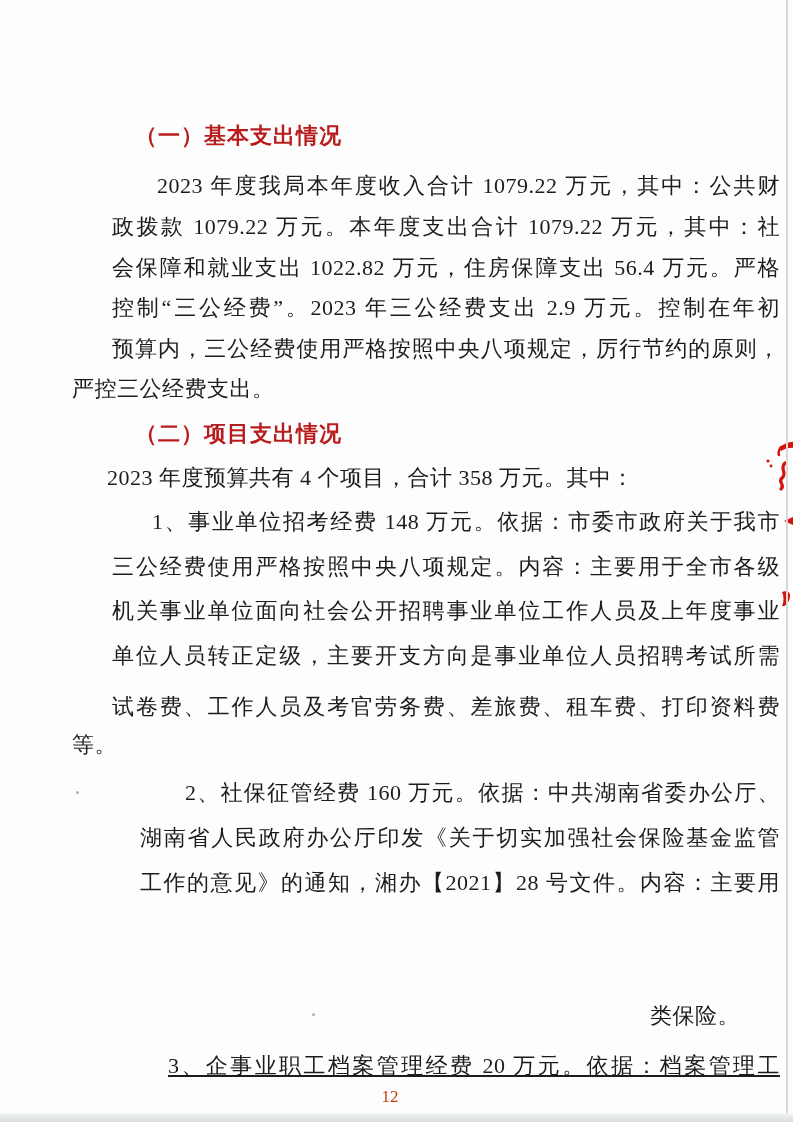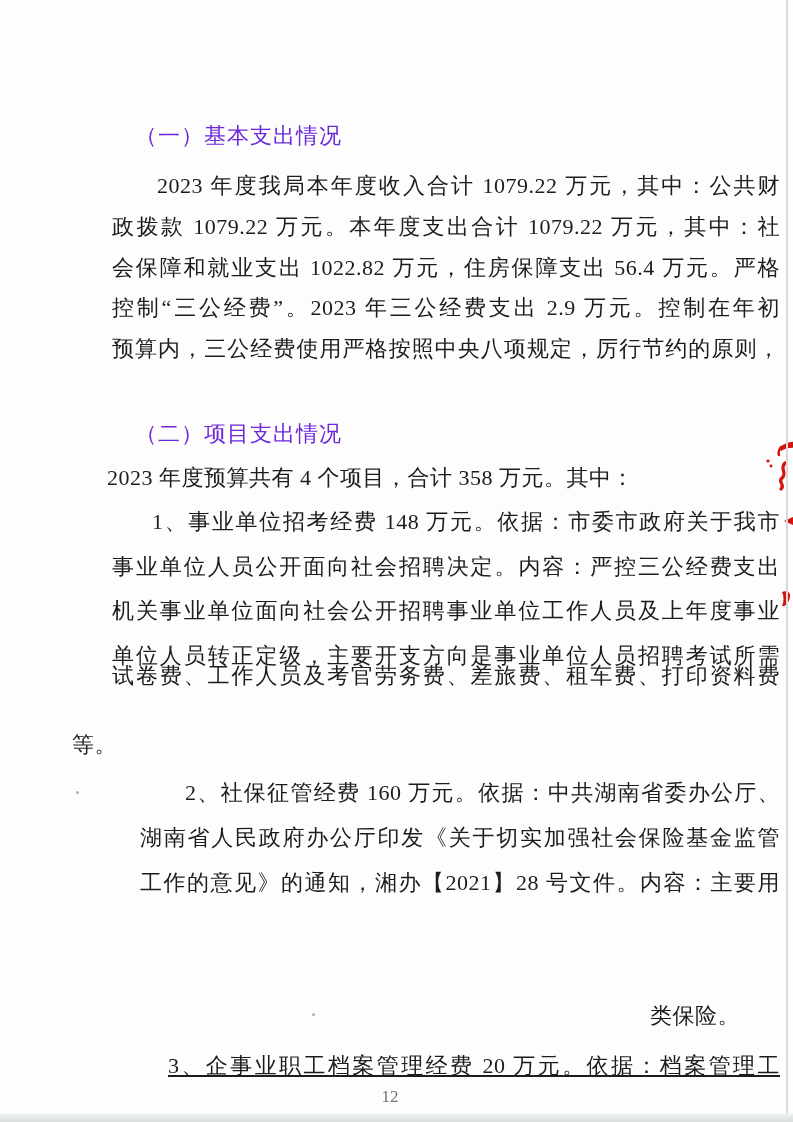--- a/index.html
+++ b/index.html
@@ -27,37 +27,37 @@
     color:#1c1c1c;
     white-space:normal;
   }
   .just{
     text-align:justify;
     text-align-last:justify;
     text-justify:inter-character;
     margin-left:40px;
   }
   .heading{
-    font-weight:400;
+    font-weight:700;
     text-indent:63px;
     letter-spacing:1px;
-    color:#6d28d9;
+    color:#b91c1c;
   }
   .ind-45{text-indent:45px;}
   .ind-40{text-indent:40px;}
   .ind-35{text-indent:35px;}
   .ind-56{text-indent:56px;text-decoration:underline;}
   .block2{left:100px;width:640px;text-align:right;}
   .page-number{
     position:absolute;
     top:1086px;left:0;width:780px;
     text-align:center;
     font-size:17px;
     line-height:22px;
-    color:#737373;
+    color:#c2410c;
     font-family:"Liberation Serif","DejaVu Serif",serif;
   }
   .page-edge-line{
     position:absolute;
     top:0;left:786px;
     width:2px;height:1122px;
     background:#d8d8d8;
   }
   .bottom-band{
     position:absolute;
@@ -85,30 +85,31 @@
 
 <div class="page">
 
   <div class="line heading" style="top:121px">（一）基本支出情况</div>
 
   <div class="line just ind-45" style="top:171px">2023 年度我局本年度收入合计 1079.22 万元，其中：公共财</div>
   <div class="line just" style="top:212px">政拨款 1079.22 万元。本年度支出合计 1079.22 万元，其中：社</div>
   <div class="line just" style="top:253px">会保障和就业支出 1022.82 万元，住房保障支出 56.4 万元。严格</div>
   <div class="line just" style="top:293px">控制“三公经费”。2023 年三公经费支出 2.9 万元。控制在年初</div>
   <div class="line just" style="top:334px">预算内，三公经费使用严格按照中央八项规定，厉行节约的原则，</div>
+  <div class="line" style="top:374px">严控三公经费支出。</div>
 
   <div class="line heading" style="top:419px">（二）项目支出情况</div>
 
   <div class="line ind-35" style="top:463px">2023 年度预算共有 4 个项目，合计 358 万元。其中：</div>
 
   <div class="line just ind-40" style="top:507px">1、事业单位招考经费 148 万元。依据：市委市政府关于我市</div>
-  <div class="line just" style="top:552px">事业单位人员公开面向社会招聘决定。内容：严控三公经费支出</div>
+  <div class="line just" style="top:552px">三公经费使用严格按照中央八项规定。内容：主要用于全市各级</div>
   <div class="line just" style="top:596px">机关事业单位面向社会公开招聘事业单位工作人员及上年度事业</div>
   <div class="line just" style="top:641px">单位人员转正定级，主要开支方向是事业单位人员招聘考试所需</div>
-  <div class="line just" style="top:661px">试卷费、工作人员及考官劳务费、差旅费、租车费、打印资料费</div>
+  <div class="line just" style="top:692px">试卷费、工作人员及考官劳务费、差旅费、租车费、打印资料费</div>
   <div class="line" style="top:730px">等。</div>
 
   <div class="line block2 just ind-45" style="top:778px">2、社保征管经费 160 万元。依据：中共湖南省委办公厅、</div>
   <div class="line block2 just" style="top:823px">湖南省人民政府办公厅印发《关于切实加强社会保险基金监管</div>
   <div class="line block2 just" style="top:868px">工作的意见》的通知，湘办【2021】28 号文件。内容：主要用</div>
   <div class="line block2" style="top:1001px">类保险。</div>
 
   <div class="line just ind-56" style="top:1051px">3、企事业职工档案管理经费 20 万元。依据：档案管理工</div>
 
   <div class="page-number">12</div>

